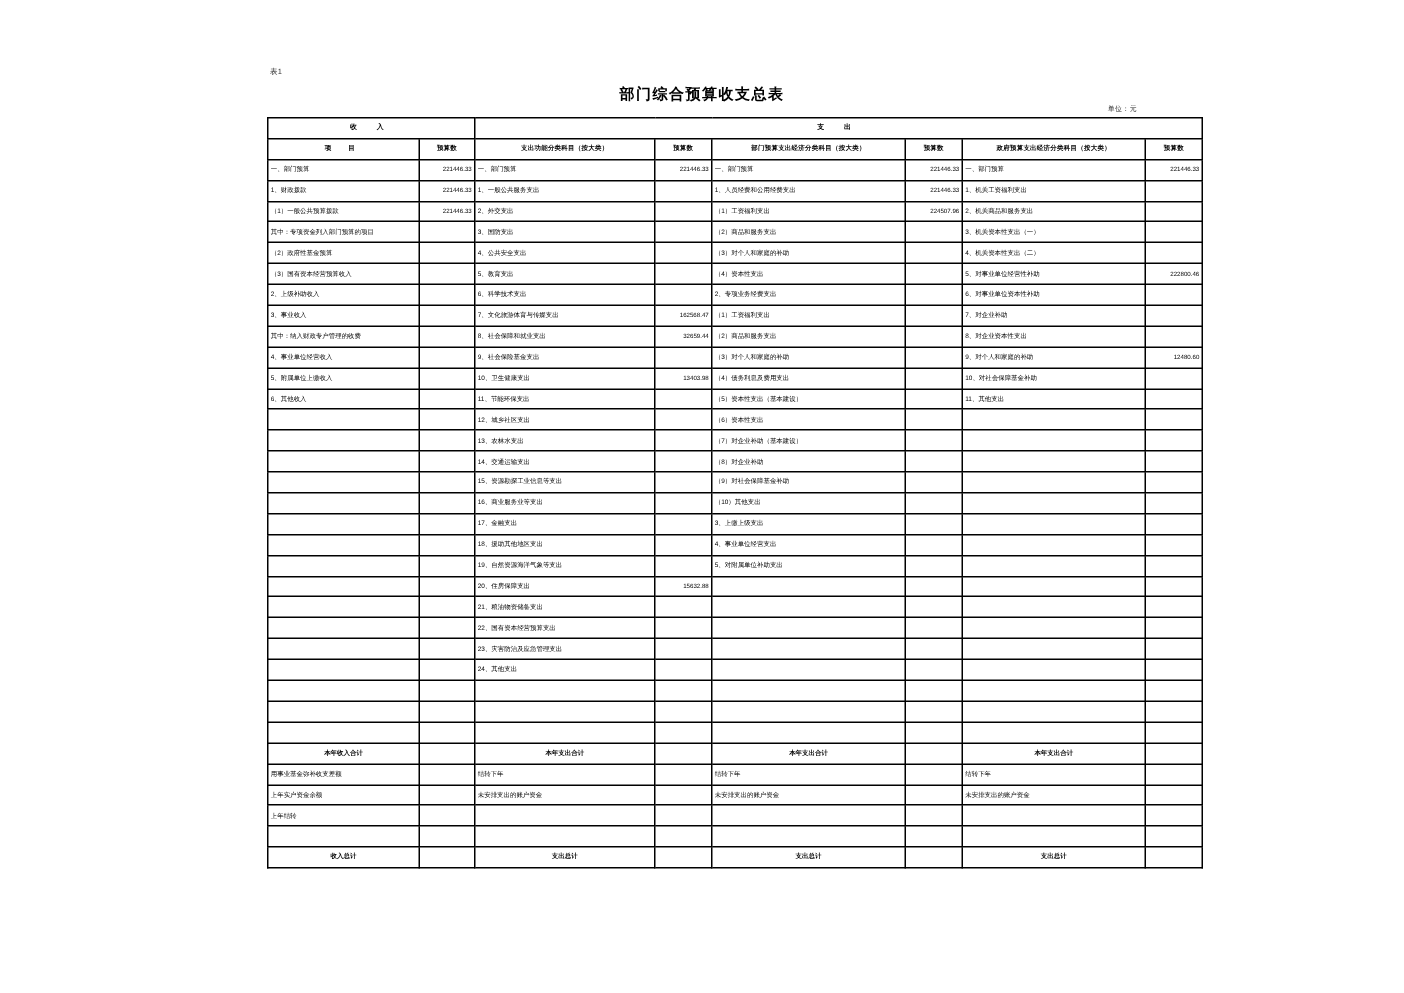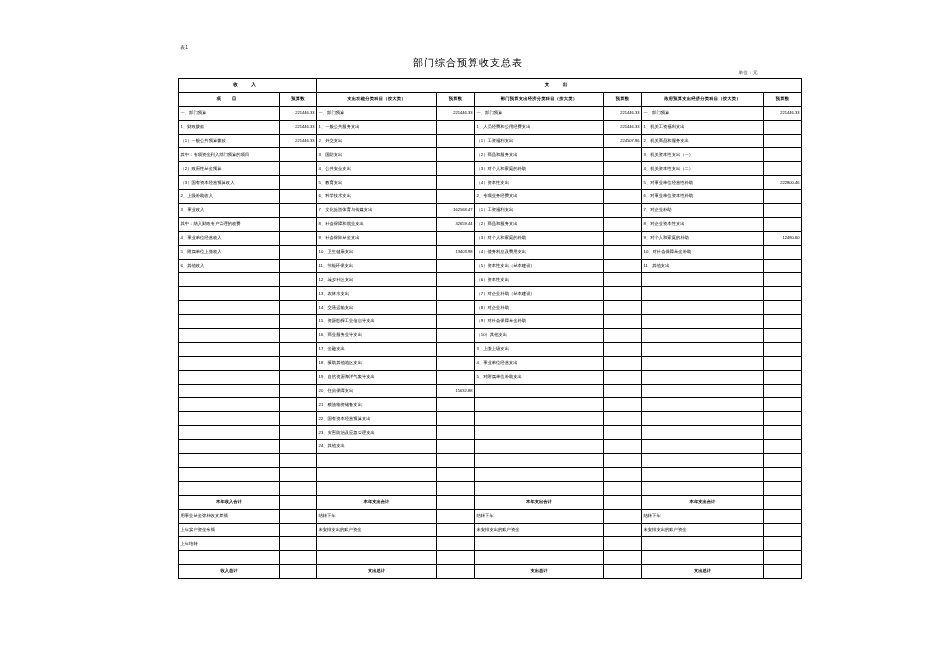--- a/index.html
+++ b/index.html
@@ -11,21 +11,21 @@
     overflow:hidden;
   }
   .page{position:relative;width:936px;height:662px;}
   .sheet-label{
     position:absolute;left:180px;top:44px;
     font-size:5px;color:#333;letter-spacing:.2px;
   }
   .doc-title{
     position:absolute;left:0;top:56px;width:936px;
     text-align:center;
-    font-size:10px;font-weight:normal;letter-spacing:1px;
+    font-size:10px;font-weight:bold;letter-spacing:1px;
   }
   .unit-note{
     position:absolute;right:178px;top:70px;
     font-size:4.6px;color:#222;letter-spacing:.3px;
   }
   table.budget{
     position:absolute;left:178px;top:78px;
     border-collapse:collapse;
     table-layout:fixed;
     width:583px;

